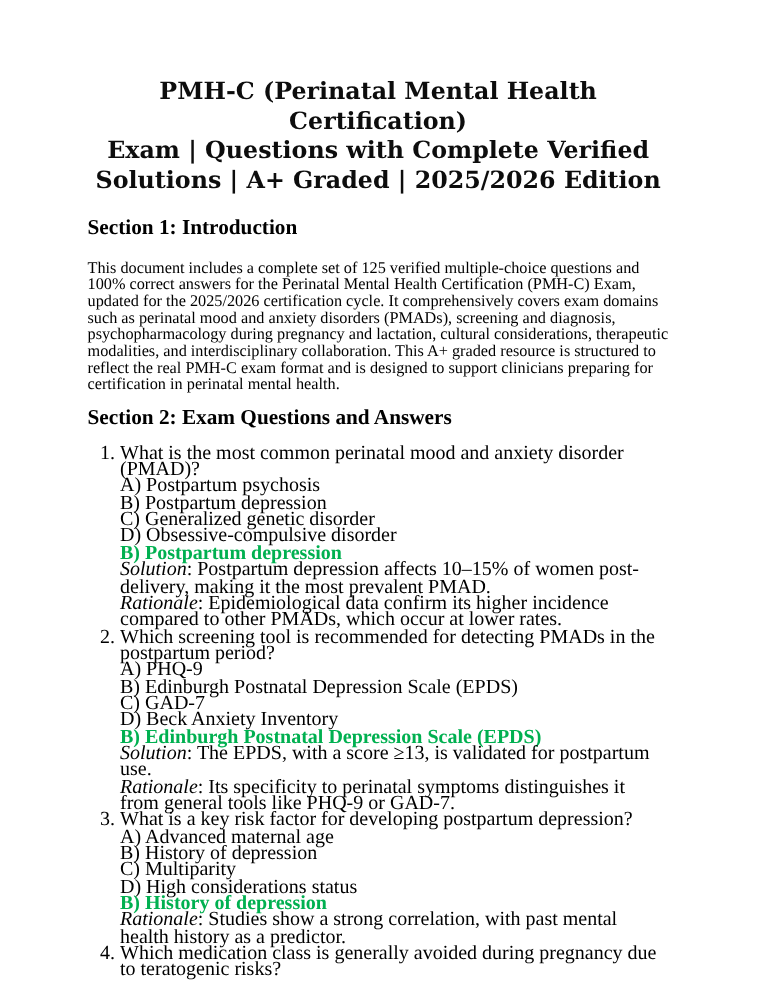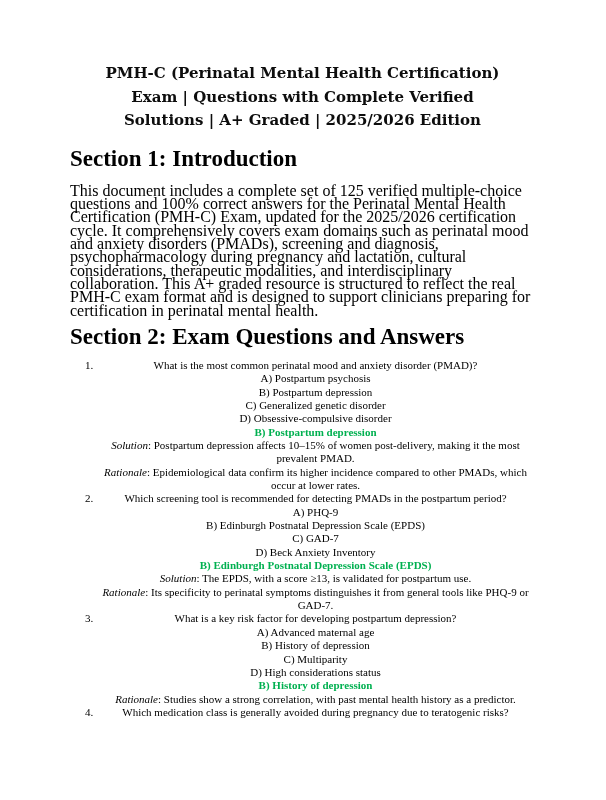--- a/index.html
+++ b/index.html
@@ -14,47 +14,46 @@
     color: #000;
   }
   .content {
     box-sizing: border-box;
     padding: 62px 71px 0 70px;
   }
   .doc-title {
     margin: 0;
     font-family: "DejaVu Serif", serif;
     font-weight: 700;
-    font-size: 15px;
+    font-size: 19px;
     line-height: 23.5px;
     text-align: center;
     color: #0d0d0d;
     letter-spacing: 0px;
   }
   .section-heading {
     margin: 0;
     font-family: "Liberation Serif", serif;
     font-weight: 700;
-    font-size: 23px;
+    font-size: 17px;
     line-height: 19px;
     color: #000;
   }
   .heading-1 { margin-top: 16px; }
   .heading-2 { margin-top: 10px; }
   .intro {
     margin: 16px 0 0 0;
-    font-size: 16px;
+    font-size: 13px;
     line-height: 13.35px;
   }
   ol.questions {
     margin: 13px 0 0 0;
     padding: 0 0 0 26px;
-    font-size: 11px;
+    font-size: 16px;
     line-height: 13.35px;
-    text-align: center;
   }
   ol.questions > li {
     margin: 0;
     padding: 0;
   }
   .q-line, .option-line, .answer-line, .expl-line { margin: 0; }
   .answer-line {
     color: var(--answer-green, #00B050);
     font-weight: 700;
   }

